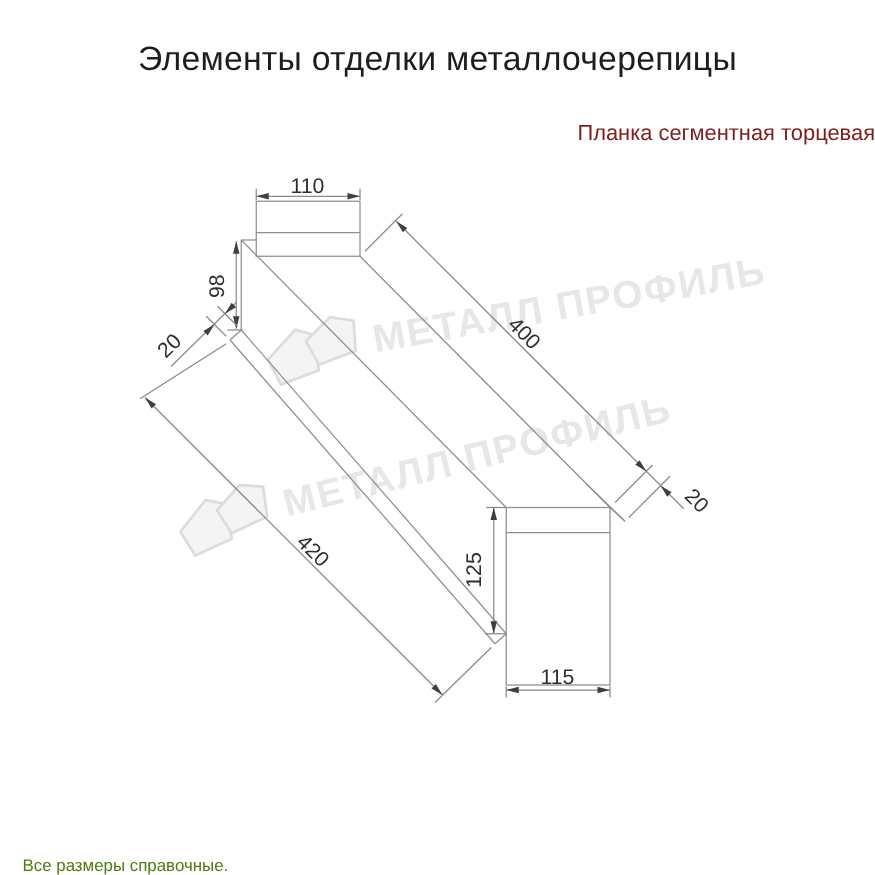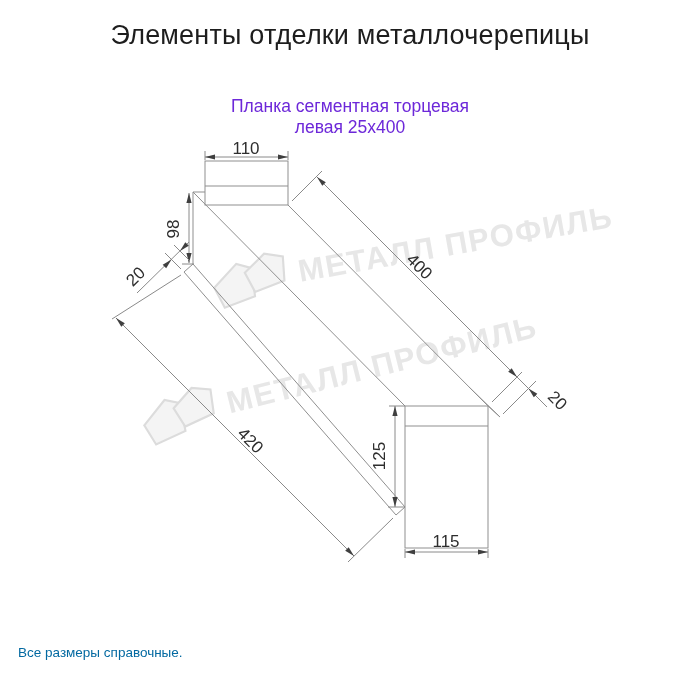--- a/index.html
+++ b/index.html
@@ -1,26 +1,26 @@
 <!DOCTYPE html>
 <html><head>
 <meta charset="utf-8">
 <style>
   html,body{margin:0;padding:0;}
   body{
     width:700px;height:700px;position:relative;background:#ffffff;
     font-family:"Liberation Sans", sans-serif;overflow:hidden;
   }
   .page-title{
-    position:absolute;top:20px;left:0;right:0;text-align:center;
+    position:absolute;top:32px;left:0;right:0;text-align:center;
     font-size:27px;color:#1d1d1d;letter-spacing:.2px;
   }
   .drawing-subtitle{
-    position:absolute;top:96px;left:0;right:0;text-align:center;
-    font-size:17.5px;line-height:21px;color:#6d28d9;
+    position:absolute;top:96px;left:0;right:0;text-align:right;
+    font-size:17.5px;line-height:21px;color:#7f1d1d;
   }
   .watermark{
     position:absolute;display:flex;align-items:center;gap:4px;
     transform-origin:left center;pointer-events:none;
   }
   .watermark .wm-text{
     font-size:31px;font-weight:bold;color:#e7e7e7;letter-spacing:1.5px;
     white-space:nowrap;
   }
   #wm1{left:208px;top:258px;transform:rotate(-10deg);}
@@ -29,22 +29,22 @@
   svg.draw line, svg.draw rect, svg.draw path{
     stroke:#8f8f8f;stroke-width:1;fill:none;
   }
   svg.draw .dim{stroke:#8a8a8a;}
   svg.draw polygon{fill:#3f3f3f;stroke:none;}
   svg.draw text{
     font-family:"Liberation Sans", sans-serif;font-size:17px;fill:#2e2e2e;
     text-anchor:middle;
   }
   .notes{
-    position:absolute;left:18px;top:644px;font-size:13.5px;line-height:17.5px;
-    color:#0369a1;
+    position:absolute;left:18px;top:684px;font-size:13.5px;line-height:17.5px;
+    color:#4d7c0f;
   }
 </style>
 </head>
 <body>
 
 <div class="watermark" id="wm1">
   <svg width="88" height="60" viewBox="0 0 100 70">
     <g stroke="#dcdcdc" stroke-width="2.5" fill="#f4f4f4">
       <path d="M6,36 L36,13 L53,21 L51,54 L14,61 Z"></path>
       <path d="M44,25 L70,7 L91,14 L88,42 L52,49 Z"></path>
@@ -58,21 +58,20 @@
       <path d="M6,36 L36,13 L53,21 L51,54 L14,61 Z"></path>
       <path d="M44,25 L70,7 L91,14 L88,42 L52,49 Z"></path>
     </g>
   </svg>
   <span class="wm-text">МЕТАЛЛ ПРОФИЛЬ</span>
 </div>
 
 <div class="page-title">Элементы отделки металлочерепицы</div>
 <div class="drawing-subtitle">
   <div>Планка сегментная торцевая</div>
-  <div>левая 25х400</div>
 </div>
 
 <svg class="draw" width="700" height="700" viewBox="0 0 700 700">
 
   <g>
 
     <rect x="205" y="161" width="83" height="44"></rect>
     <line x1="205" y1="186" x2="288" y2="186"></line>
 
     <line x1="205" y1="192" x2="193" y2="192"></line>

